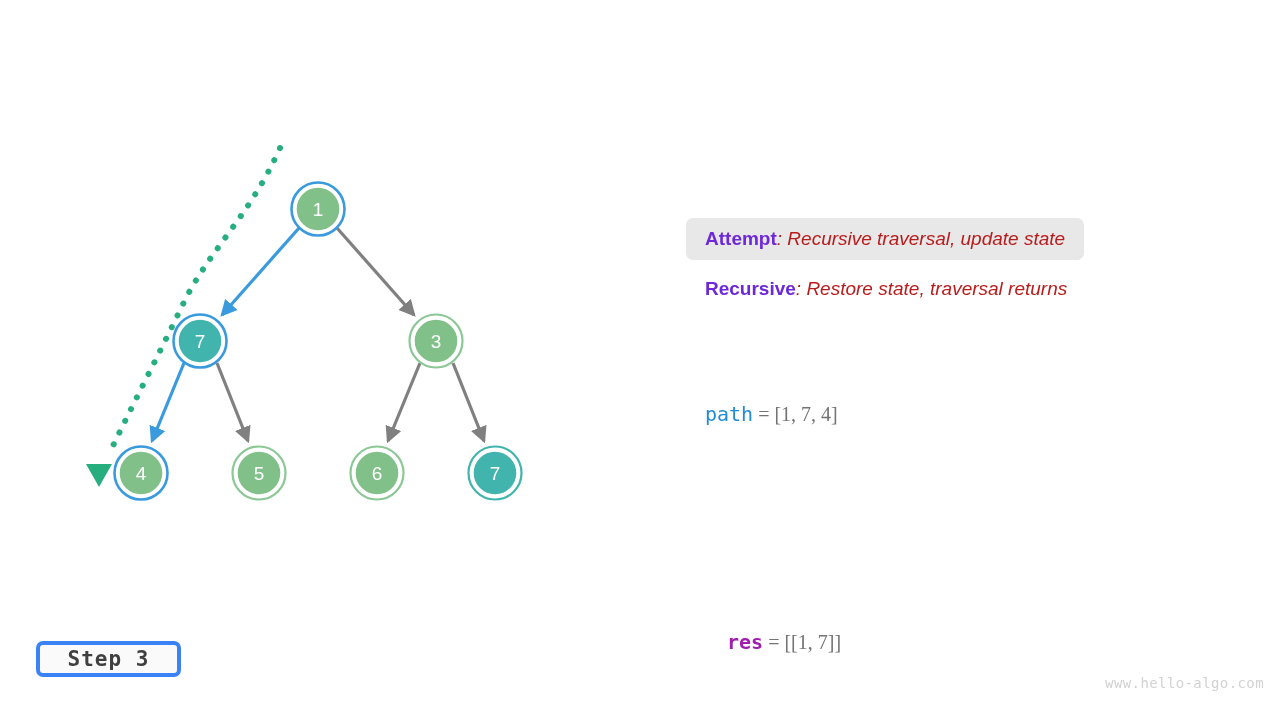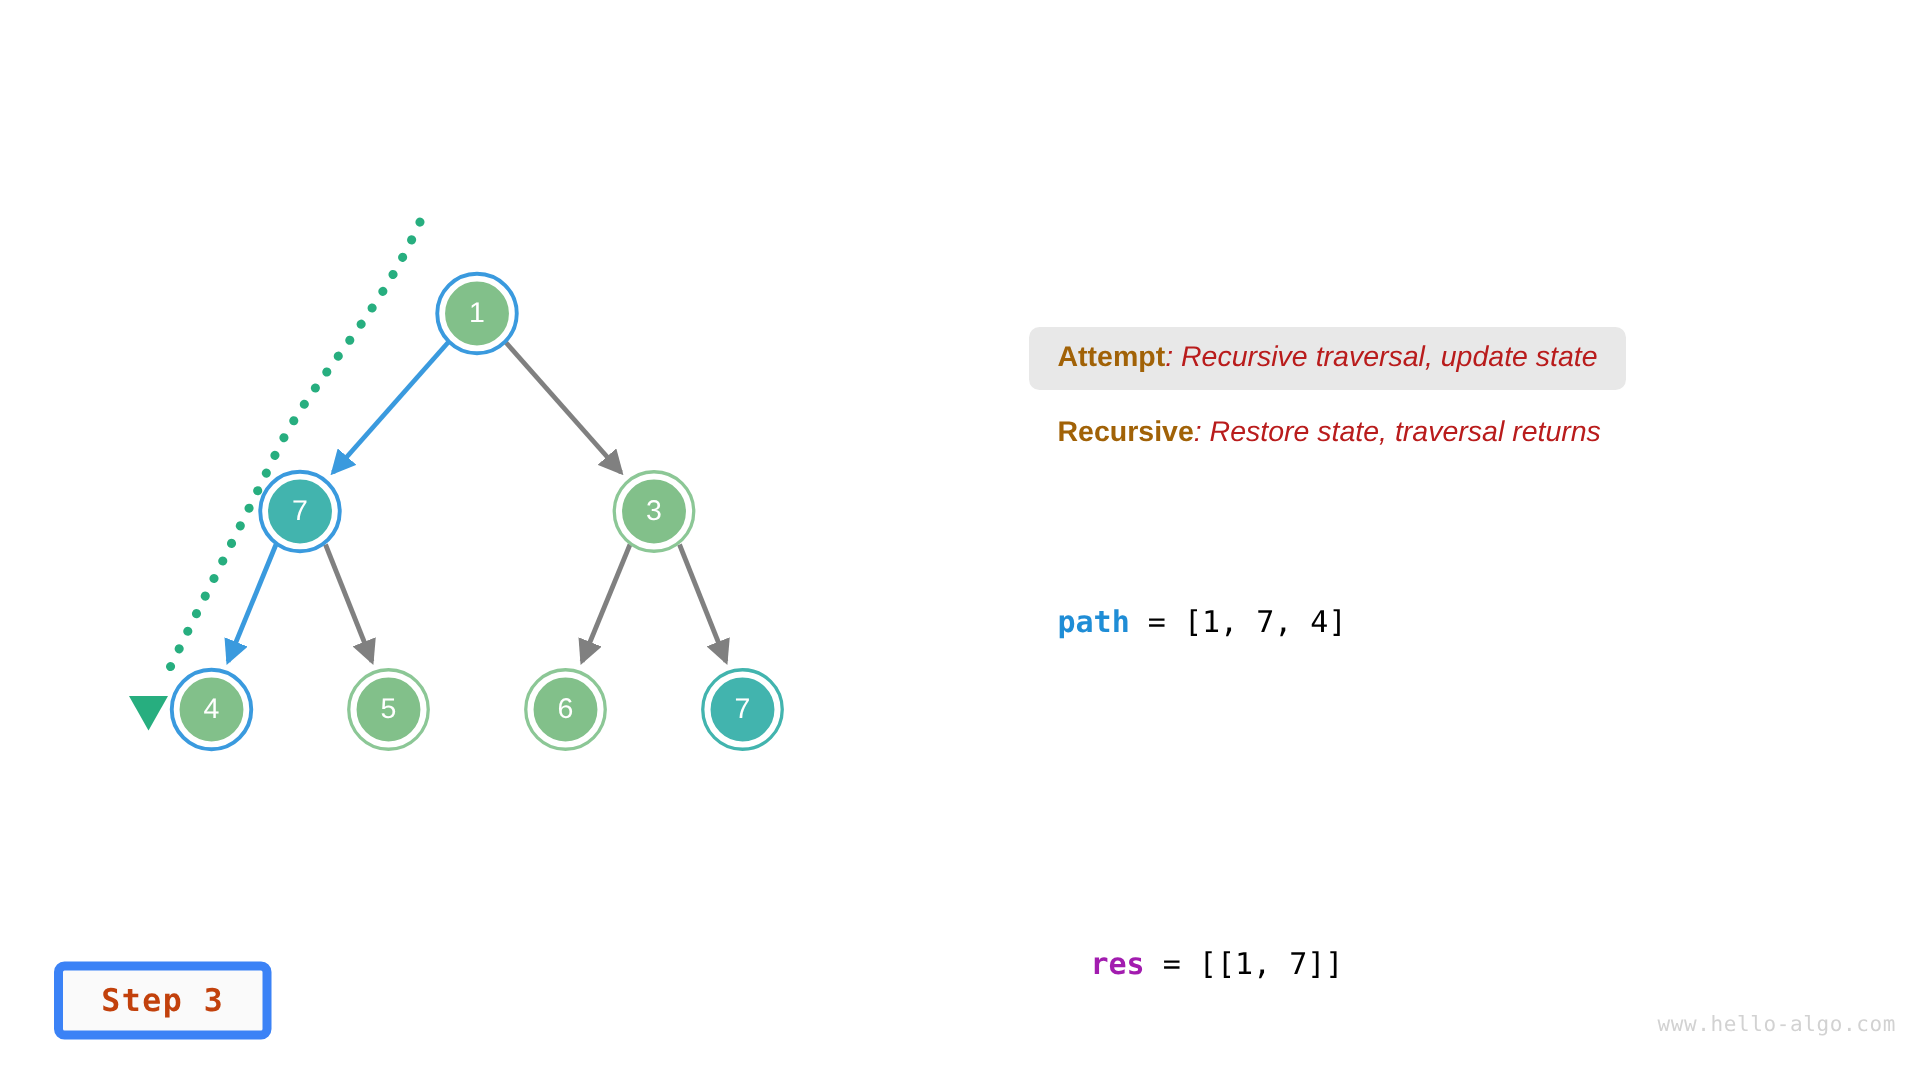--- a/index.html
+++ b/index.html
@@ -45,50 +45,50 @@
     white-space: nowrap;
   }
   .backtrack-row {
     margin-top: 18px;
     padding: 0 19px;
     font-size: 19px;
     color: #2b2b2b;
     line-height: 1.12;
     white-space: nowrap;
   }
-  .row-key { font-weight: bold; color: #a16207; }
+  .row-key { font-weight: bold; color: #6d28d9; }
   .row-val { font-weight: normal; color: #b91c1c; font-style: italic; }
 
   .code-block {
     margin-top: 19px;
     padding: 0 19px;
     font-family: "DejaVu Sans Mono", "Liberation Mono", monospace;
     font-size: 20px;
     line-height: 38px;
     color: #3b3b3b;
     white-space: pre;
   }
   .code-line { height: 38px; }
   .code-line.spacer { height: 38px; }
-  .var-path { color: #1f8dd6; font-weight: bold; }
+  .var-path { color: #1f8dd6; font-weight: normal; }
   .var-res  { color: #a21caf; font-weight: bold; margin-left: 22px; }
-  .code-rest { color: #000000; }
+  .code-rest { color: #737373; font-family: Liberation Serif, serif; }
 
   
   #step-badge {
     position: absolute;
     left: 36px;
     top: 641px;
     width: 145px;
-    height: 52px;
+    height: 36px;
     box-sizing: border-box;
-    border: 6px solid #3b82f6;
+    border: 4px solid #3b82f6;
     border-radius: 7px;
     background: #fafafa;
-    color: #c2410c;
+    color: #404040;
     font-family: "DejaVu Sans Mono", "Liberation Mono", monospace;
     font-size: 21px;
     font-weight: bold;
     letter-spacing: 1px;
     display: flex;
     align-items: center;
     justify-content: center;
   }
 
   

